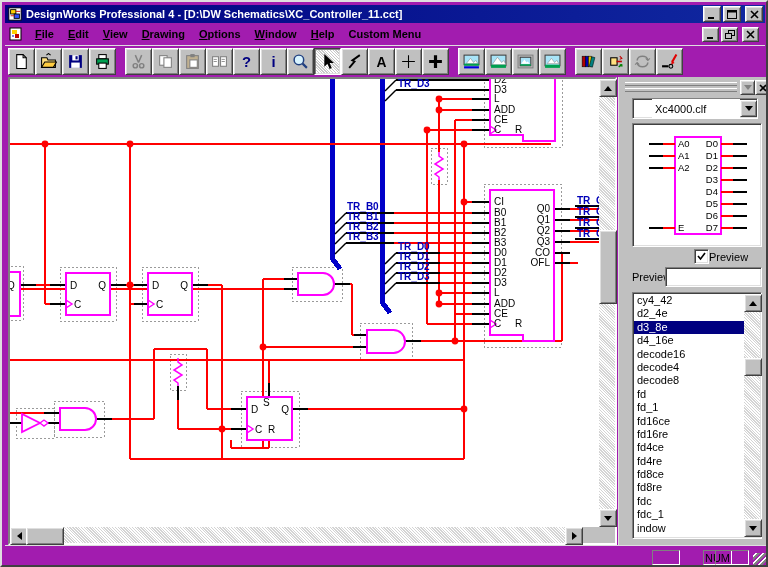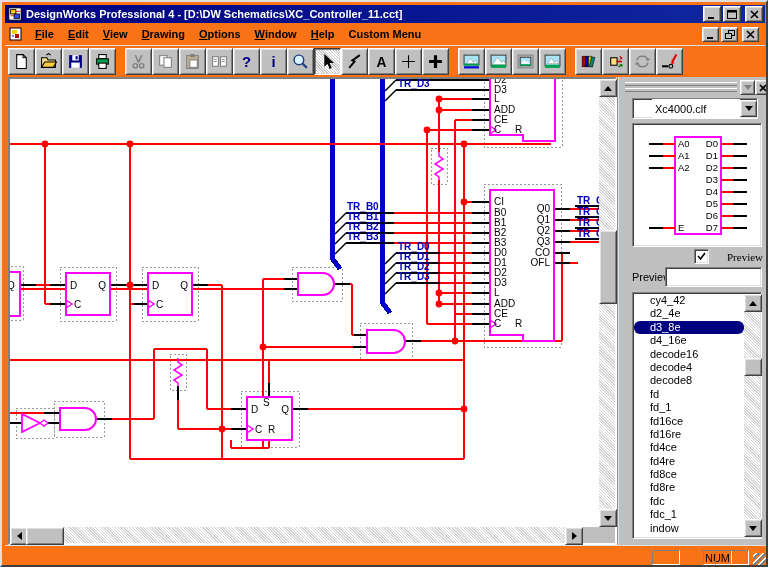--- a/index.html
+++ b/index.html
@@ -1,16 +1,16 @@
 <!DOCTYPE html>
 <html><head>
 <meta charset="utf-8">
 <style>
   html,body{margin:0;padding:0;background:#808080;font-family:"Liberation Sans",sans-serif;}
-  #win{position:relative;width:768px;height:567px;background:#f97316;
+  #win{position:relative;width:768px;height:567px;background:#a21caf;
        border:2px solid;border-color:#dfdfdf #404040 #404040 #dfdfdf;box-sizing:border-box;overflow:hidden;}
   .abs{position:absolute;}
   .raised{background:#c0c0c0;border:1px solid;border-color:#fff #404040 #404040 #fff;
           box-shadow:inset 1px 1px 0 #dfdfdf, inset -1px -1px 0 #808080;}
   .field{background:#fff;border:1px solid;border-color:#808080 #fff #fff #808080;
          box-shadow:inset 1px 1px 0 #404040, inset -1px -1px 0 #dfdfdf;}
   
   .titlebar{left:3px;top:3px;width:760px;height:18px;background:linear-gradient(90deg,#000080,#1028a0);
             display:flex;align-items:center;color:#fff;font-size:11px;font-weight:bold;padding-left:2px;box-sizing:border-box;}
   .titlebar .t{flex:1;white-space:nowrap;overflow:hidden;}
@@ -41,22 +41,22 @@
   .t-dn{border-top:5px solid #000;margin-bottom:-4px;}
   .t-lf{border-right:5px solid #000;margin-left:-4px;}
   .t-rt{border-left:5px solid #000;margin-right:-4px;}
   
   .panel{left:616px;top:75px;width:149px;height:468px;background:#c0c0c0;border-left:1px solid #dfdfdf;box-sizing:border-box;font-size:11px;}
   .grip{height:2px;border-top:1px solid #fff;border-bottom:1px solid #808080;}
   .combo{display:flex;align-items:center;}
   .combo .val{flex:1;padding-left:3px;font-size:11px;background:#fff;height:100%;display:flex;align-items:center;margin-left:19px;}
   .cbtn{width:16px;height:16px;}
   .listbox{overflow:hidden;font-size:11px;}
-  .lrow{height:13.4px;line-height:13.5px;padding-left:16px;white-space:nowrap;color:#000;}
-  .lrow.sel{background:#000080;color:#fff;border-radius:6px;}
+  .lrow{height:13.4px;line-height:13.5px;padding-left:3px;white-space:nowrap;color:#000;}
+  .lrow.sel{background:#000080;color:#fff;}
   .statusbar{left:3px;top:543px;width:762px;height:21px;border-top:1px solid #dfdfdf;font-size:11px;}
   .spanel{position:absolute;top:4px;height:15px;border:1px solid;border-color:#808080 #fff #fff #808080;font-size:11px;
           display:flex;align-items:center;justify-content:center;box-sizing:border-box;}
   .gripcorner{position:absolute;right:1px;bottom:1px;width:13px;height:13px;
      background:repeating-linear-gradient(135deg,transparent 0 2px,#fff 2px 3px,#808080 3px 5px);}
   svg text{font-family:"Liberation Sans",sans-serif;}
 </style>
 </head>
 <body>
 
@@ -613,21 +613,21 @@
           <text x="85" y="107" font-size="9.5" fill="#000" text-anchor="end">D7</text>
         </svg>
     </div>
 
     <div class="abs" style="left:75px;top:172px;display:flex;align-items:center;">
       <span class="field" style="width:13px;height:13px;display:flex;align-items:center;justify-content:center;">
         <svg width="9" height="9">
             <polyline points="1,4 3.5,7 8,1" fill="none" stroke="#000" stroke-width="1.6"></polyline>
           </svg>
       </span>
-      <span style="margin-left:18px;font-family:Liberation Serif, serif;">Preview</span>
+      <span style="margin-left:0;">Preview</span>
     </div>
 
     <span class="abs" style="left:13px;top:194px;">Preview:</span>
     <input class="abs field" style="left: 46px; top: 190px; width: 91px; height: 18px; font-size: 11px; outline: none; padding: 0px 2px;" value="">
 
     <div class="abs field" style="left:13px;top:215px;width:128px;height:245px;">
       <div id="plist" class="listbox" style="position:absolute;left:1px;top:1px;right:17px;bottom:1px;">
           <div class="lrow">cy4_42</div>
           <div class="lrow">d2_4e</div>
           <div class="lrow sel">d3_8e</div>

